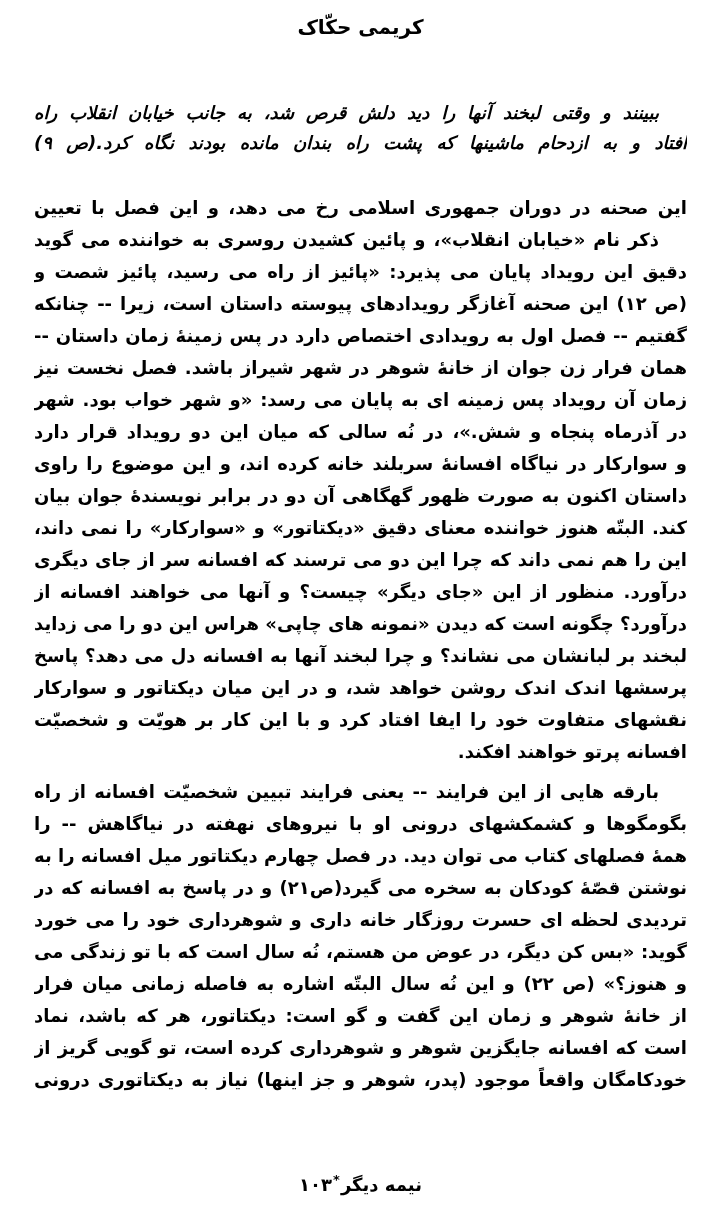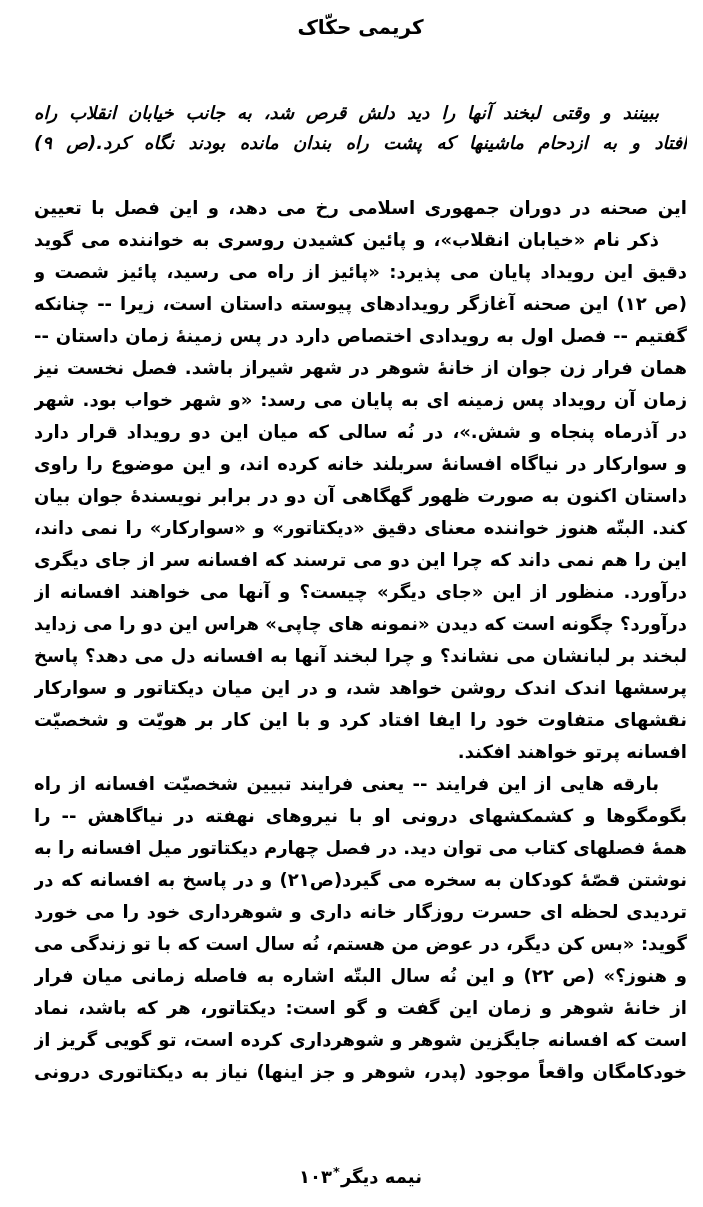--- a/index.html
+++ b/index.html
@@ -35,21 +35,21 @@
   }
   .quote .line {
     height: 30px;
     line-height: 30px;
   }
   .para {
     font-weight: 700;
     font-size: 18px;
   }
   .para-1 { margin-top: 34px; }
-  .para-2 { margin-top: 0; }
+  .para-2 { margin-top: 8px; }
   .line {
     height: 32px;
     line-height: 32px;
     overflow: hidden;
     text-align: justify;
     text-align-last: justify;
     white-space: normal;
   }
   .line.indent { padding-right: 28px; }
   .line.last {

